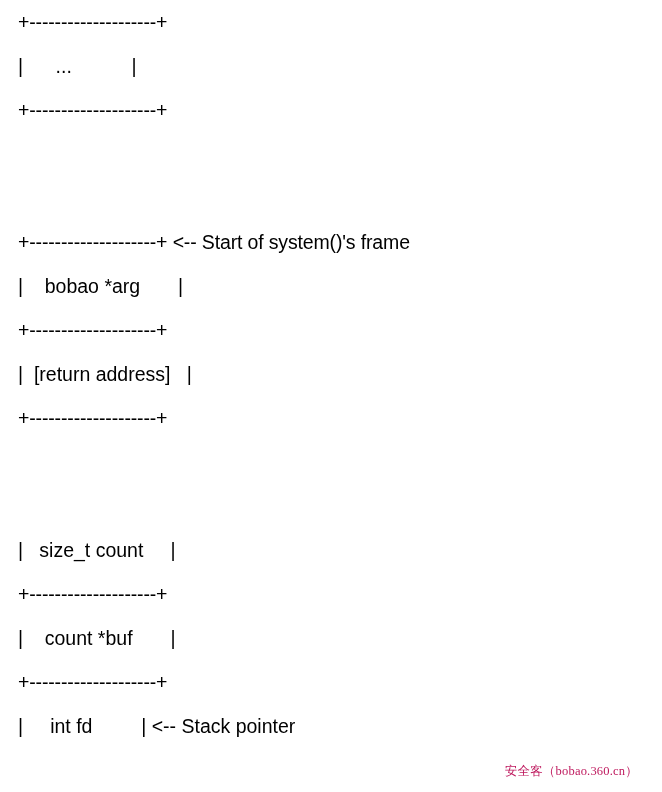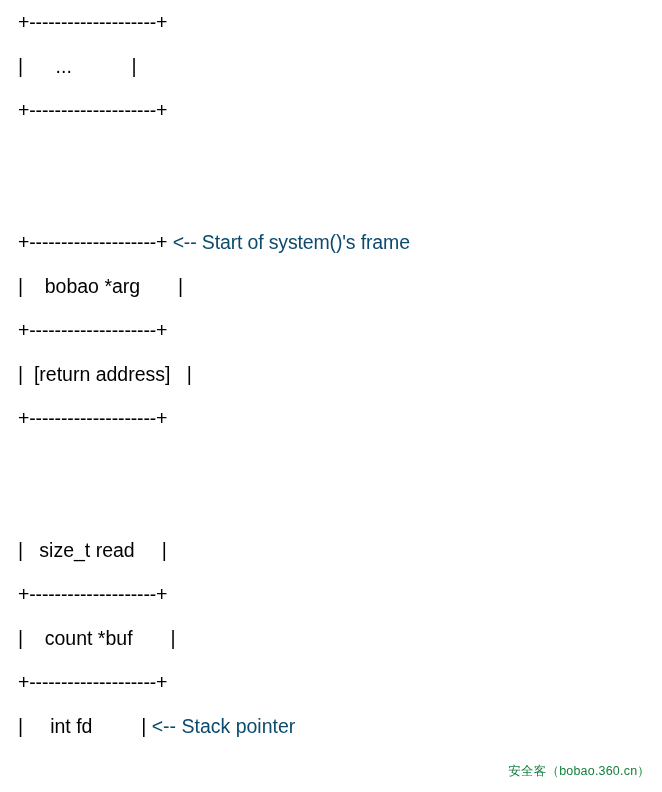--- a/index.html
+++ b/index.html
@@ -39,50 +39,50 @@
     height: 44px;
   }
 
   
   .ascii-line.border {
     letter-spacing: -0.15px;
   }
 
   
   .annotation {
-    color: #0c4a6e;
+    color: #000000;
   }
 
   #watermark {
     position: absolute;
-    right: 12px;
+    right: 24px;
     bottom: 12px;
     font-size: 12.5px;
-    color: #15803d;
-    font-family: Liberation Sans, sans-serif;
+    color: #be185d;
+    font-family: Liberation Serif, serif;
     white-space: nowrap;
     letter-spacing: 0.2px;
   }
 </style>
 </head>
 <body>
 
 <div id="diagram">
     <div class="ascii-line border"><span>+--------------------+</span></div>
     <div class="ascii-line"><span>|      ...           |</span></div>
     <div class="ascii-line border"><span>+--------------------+</span></div>
     <div class="ascii-gap"></div>
     <div class="ascii-gap"></div>
     <div class="ascii-line border"><span>+--------------------+</span><span class="annotation"> &lt;-- Start of system()'s frame</span></div>
     <div class="ascii-line"><span>|    bobao *arg       |</span></div>
     <div class="ascii-line border"><span>+--------------------+</span></div>
     <div class="ascii-line"><span>|  [return address]   |</span></div>
     <div class="ascii-line border"><span>+--------------------+</span></div>
     <div class="ascii-gap"></div>
     <div class="ascii-gap"></div>
-    <div class="ascii-line"><span>|   size_t read     |</span></div>
+    <div class="ascii-line"><span>|   size_t count     |</span></div>
     <div class="ascii-line border"><span>+--------------------+</span></div>
     <div class="ascii-line"><span>|    count *buf       |</span></div>
     <div class="ascii-line border"><span>+--------------------+</span></div>
     <div class="ascii-line"><span>|     int fd         |</span><span class="annotation"> &lt;-- Stack pointer</span></div>
   </div>
 
 <div id="watermark">安全客（bobao.360.cn）</div>
 
 </body></html>

